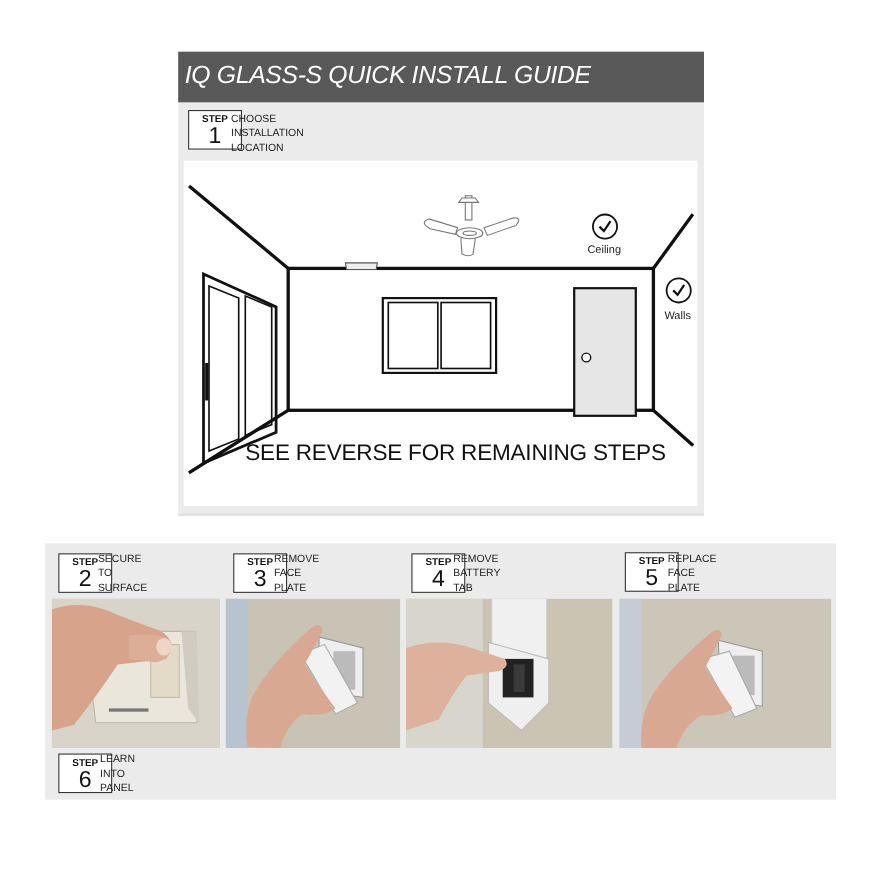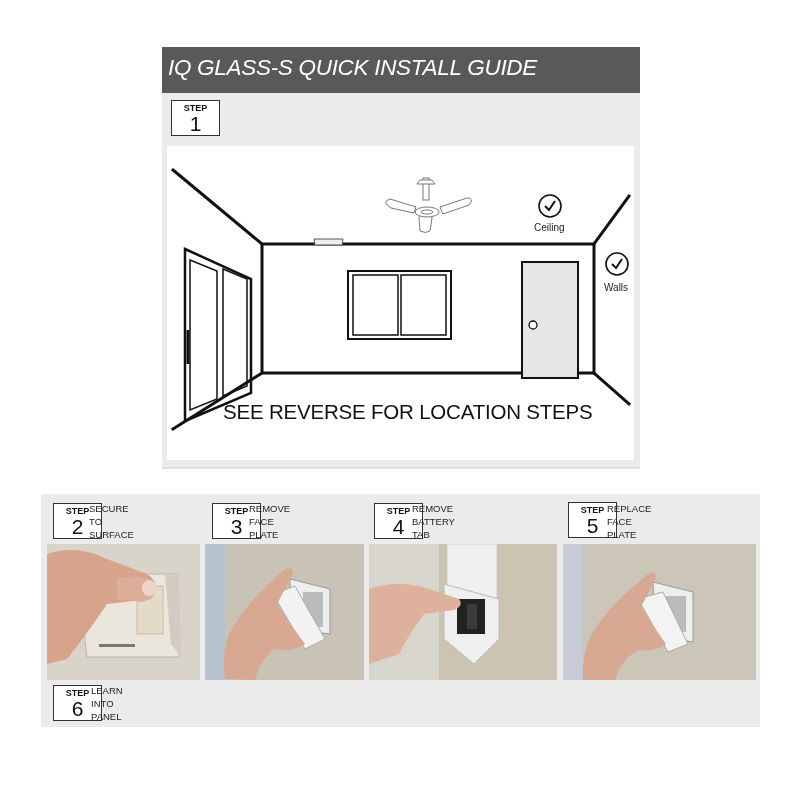--- a/index.html
+++ b/index.html
@@ -30,20 +30,25 @@
 <body>
 
 <div class="top-panel">
   <div class="header-bar">
     <div class="header-title">IQ GLASS-S QUICK INSTALL GUIDE</div>
   </div>
 
   <div class="step-badge" style="left:9px; top:53px;">
     <span class="step-word">STEP</span>
     <span class="step-num">1</span>
+  </div>
+  <div class="step-text" style="left:48px; top:55px;">
+    <span>CHOOSE</span>
+    <span>INSTALLATION</span>
+    <span>LOCATION</span>
   </div>
 
   <div class="illustration">
     <svg width="467" height="314" viewBox="0 0 467 314">
       <g stroke="#111" stroke-width="3" fill="none" stroke-linecap="square">
 
         <rect x="95" y="98" width="332" height="129"></rect>
 
         <line x1="6" y1="24" x2="95" y2="98"></line>
         <line x1="6" y1="283" x2="95" y2="227"></line>
@@ -83,21 +88,21 @@
         <circle cx="383" cy="60" r="11" fill="#fff" stroke="#111" stroke-width="1.6"></circle>
         <path d="M378 60 l4 4 l6 -9" fill="none" stroke="#111" stroke-width="2"></path>
       </g>
       <g>
         <circle cx="450" cy="118" r="11" fill="#fff" stroke="#111" stroke-width="1.6"></circle>
         <path d="M445 118 l4 4 l6 -9" fill="none" stroke="#111" stroke-width="2"></path>
       </g>
     </svg>
     <div class="label-small" style="left:367px; top:76px;text-align:center;">Ceiling</div>
     <div class="label-small" style="left:437px; top:136px;">Walls</div>
-    <div class="reverse-text">SEE REVERSE FOR LOCATION STEPS</div>
+    <div class="reverse-text">SEE REVERSE FOR REMAINING STEPS</div>
   </div>
 </div>
 
 <div class="bottom-panel">
 
   <div class="step-badge" style="left:12px; top:9px;">
     <span class="step-word">STEP</span>
     <span class="step-num">2</span>
   </div>
   <div class="step-text" style="left:48px; top:8px;">

